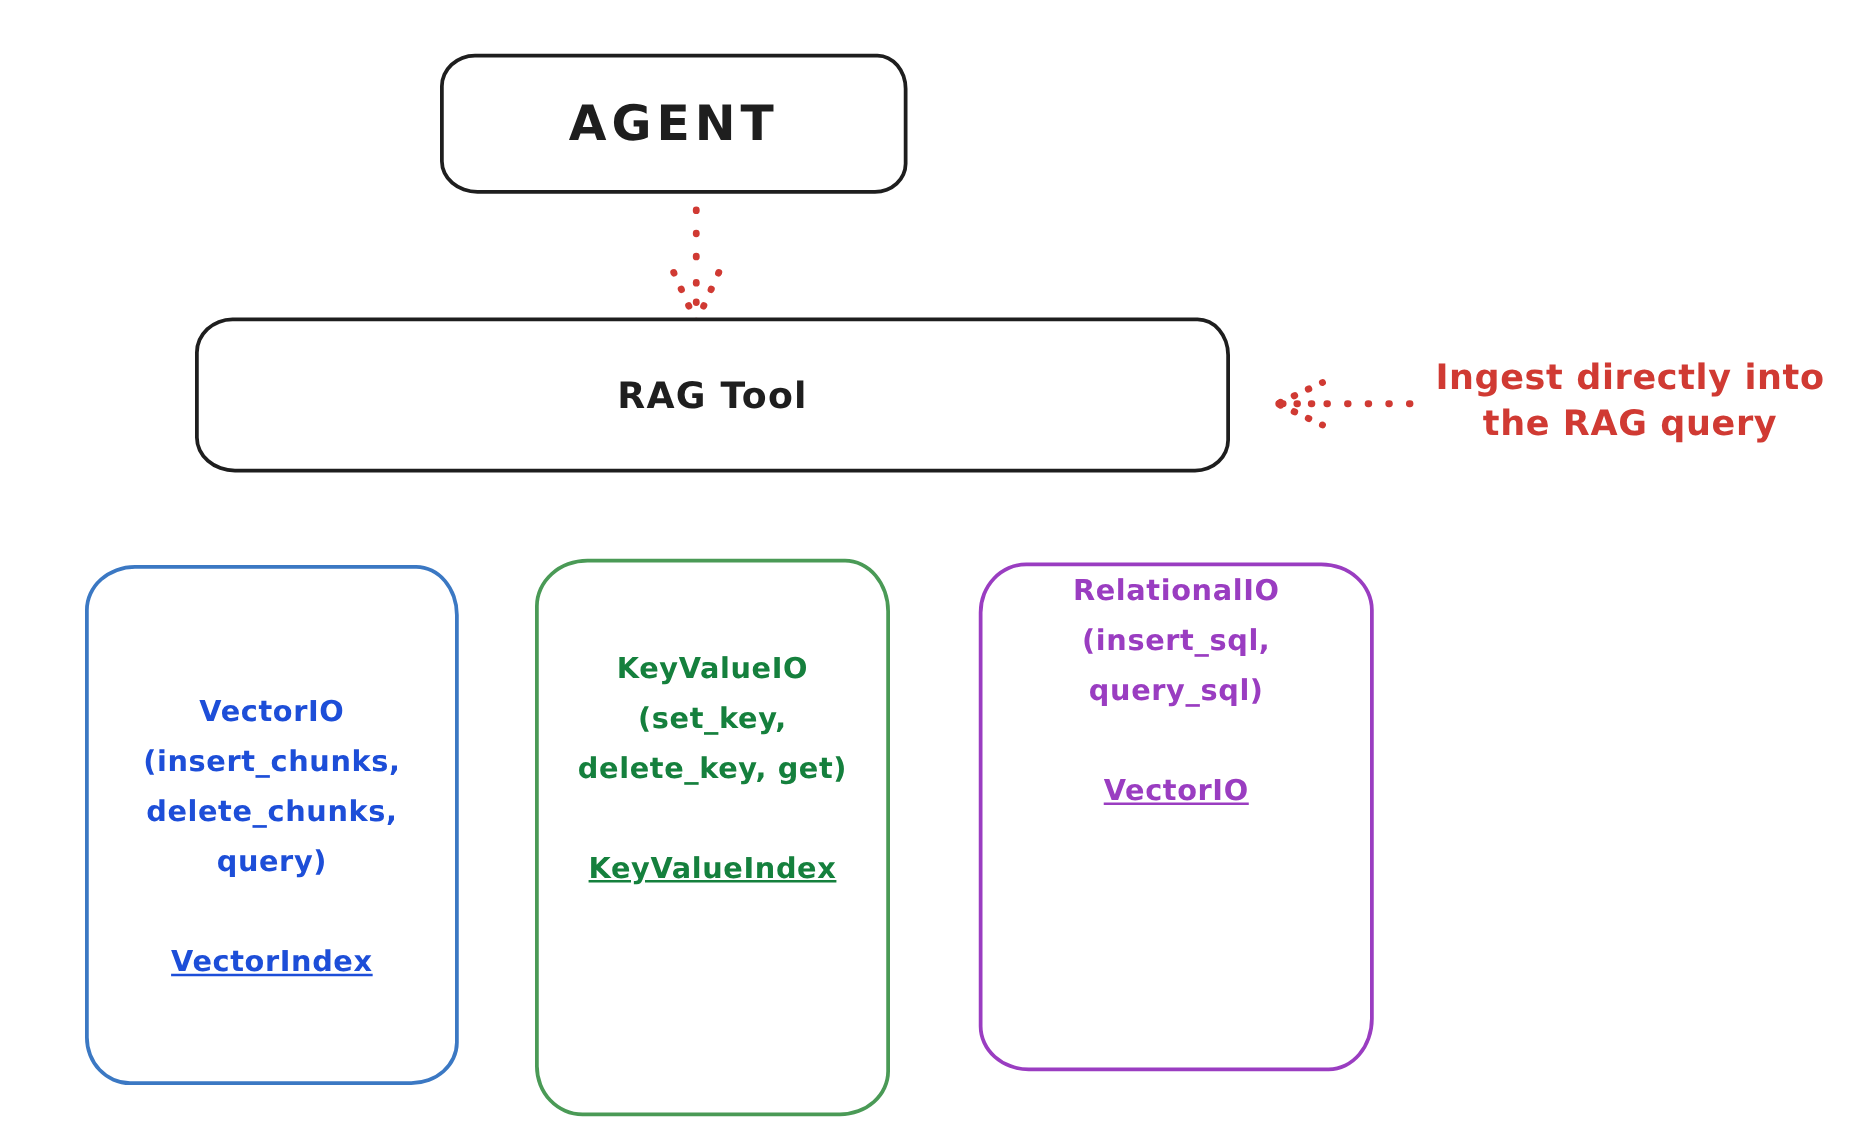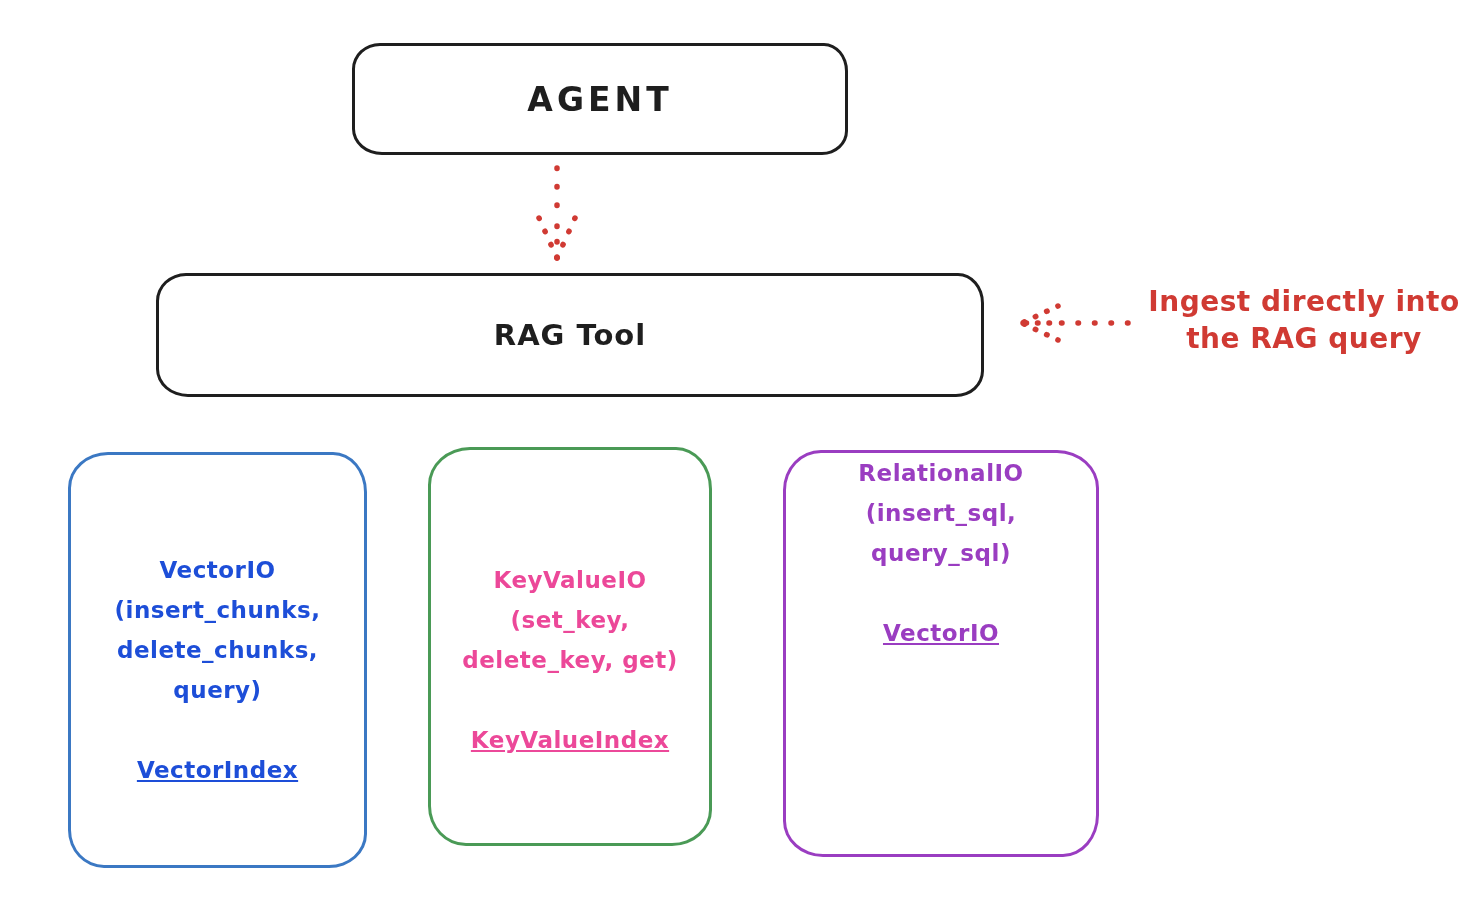--- a/index.html
+++ b/index.html
@@ -11,26 +11,26 @@
   .canvas { position: absolute; inset: 0; background: #ffffff; }
 
   .node {
     position: absolute;
     border: 3.5px solid #1e1e1e;
     background: #ffffff;
     display: flex; align-items: center; justify-content: center;
     color: #1e1e1e;
   }
   .node-agent {
-    left: 352px; top: 43px; width: 496px; height: 112px;
+    left: 352px; top: 43px; width: 374px; height: 112px;
     border-radius: 28px 24px 26px 30px / 26px 28px 24px 26px;
-    font-size: 33px; font-weight: 700; letter-spacing: 4px;
+    font-size: 39px; font-weight: 700; letter-spacing: 4px;
   }
   .node-rag {
-    left: 156px; top: 273px; width: 828px; height: 124px;
+    left: 156px; top: 254px; width: 828px; height: 124px;
     border-radius: 30px 26px 28px 32px / 28px 30px 26px 28px;
     font-size: 29px; font-weight: 600; letter-spacing: 1px;
   }
 
   .provider {
     position: absolute;
     background: #ffffff;
     border-width: 3.5px; border-style: solid;
     display: flex; flex-direction: column; align-items: center;
     text-align: center;
@@ -38,24 +38,24 @@
     letter-spacing: 0.5px;
   }
   .provider .body { white-space: pre-line; }
   .provider-vector {
     left: 68px; top: 452px; width: 299px; height: 416px;
     border-color: #3b78c3; color: #1d4ed8;
     border-radius: 40px 34px 38px 36px / 36px 40px 34px 38px;
     padding-top: 95px;
   }
   .provider-keyvalue {
-    left: 428px; top: 447px; width: 284px; height: 399px;
-    border-color: #4a9a56; color: #ec4899;
+    left: 428px; top: 447px; width: 284px; height: 446px;
+    border-color: #4a9a56; color: #15803d;
     border-radius: 42px 36px 40px 38px / 38px 42px 36px 40px;
-    padding-top: 110px;
+    padding-top: 65px;
   }
   .provider-relational {
     left: 783px; top: 450px; width: 316px; height: 407px;
     border-color: #9a3dc1; color: #9a3dc1;
     border-radius: 38px 42px 36px 40px / 40px 38px 42px 36px;
   }
   .provider .footer { margin-top: 40px; text-decoration: underline; }
 
   .annotation {
     position: absolute; left: 1128px; top: 283px; width: 352px;

